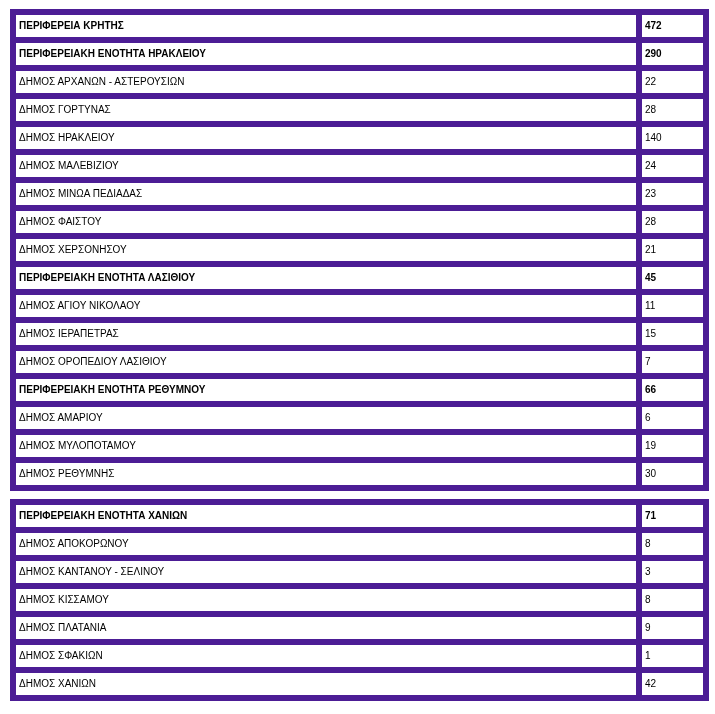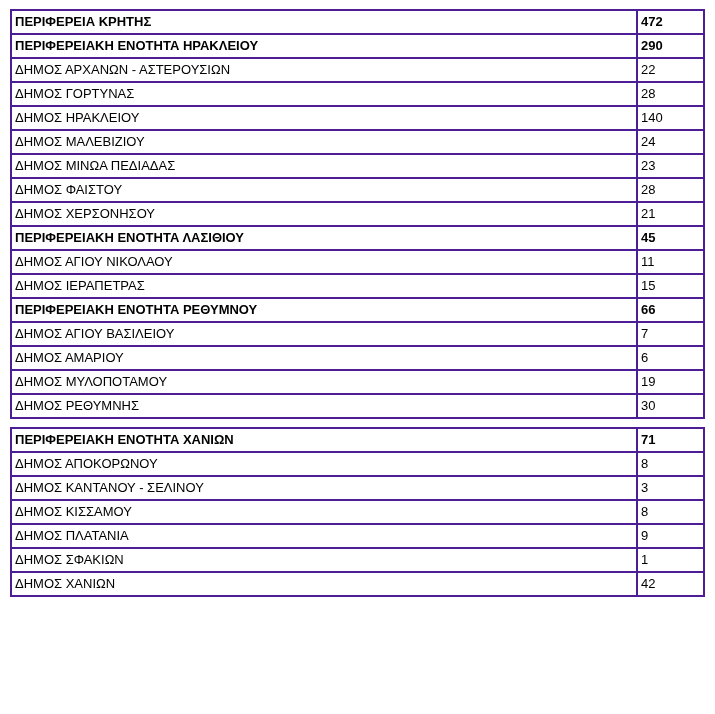--- a/index.html
+++ b/index.html
@@ -21,24 +21,24 @@
     border-collapse: collapse;
     width: 693px;
     table-layout: fixed;
   }
   table.data-table + table.data-table {
     margin-top: 8px;
   }
   col.label-col { width: 626px; }
   col.value-col { width: 67px; }
   td {
-    border: 2px solid #4c1d95;
+    border: 6px solid #4c1d95;
     height: 22px;
     padding: 0 3px;
-    font-size: 13px;
+    font-size: 10px;
     line-height: 18px;
     vertical-align: middle;
     white-space: nowrap;
     overflow: hidden;
   }
   tr.bold td {
     font-weight: bold;
   }
   td.value-cell {
     text-align: left;
@@ -96,27 +96,27 @@
           <td class="value-cell">45</td>
         </tr>
         <tr>
           <td class="label-cell">ΔΗΜΟΣ ΑΓΙΟΥ ΝΙΚΟΛΑΟΥ</td>
           <td class="value-cell">11</td>
         </tr>
         <tr>
           <td class="label-cell">ΔΗΜΟΣ ΙΕΡΑΠΕΤΡΑΣ</td>
           <td class="value-cell">15</td>
         </tr>
+        <tr>
+          <td class="label-cell">ΔΗΜΟΣ ΟΡΟΠΕΔΙΟΥ ΛΑΣΙΘΙΟΥ</td>
+          <td class="value-cell">7</td>
+        </tr>
         <tr class="bold">
           <td class="label-cell">ΠΕΡΙΦΕΡΕΙΑΚΗ ΕΝΟΤΗΤΑ ΡΕΘΥΜΝΟΥ</td>
           <td class="value-cell">66</td>
-        </tr>
-        <tr>
-          <td class="label-cell">ΔΗΜΟΣ ΑΓΙΟΥ ΒΑΣΙΛΕΙΟΥ</td>
-          <td class="value-cell">7</td>
         </tr>
         <tr>
           <td class="label-cell">ΔΗΜΟΣ ΑΜΑΡΙΟΥ</td>
           <td class="value-cell">6</td>
         </tr>
         <tr>
           <td class="label-cell">ΔΗΜΟΣ ΜΥΛΟΠΟΤΑΜΟΥ</td>
           <td class="value-cell">19</td>
         </tr>
         <tr>

